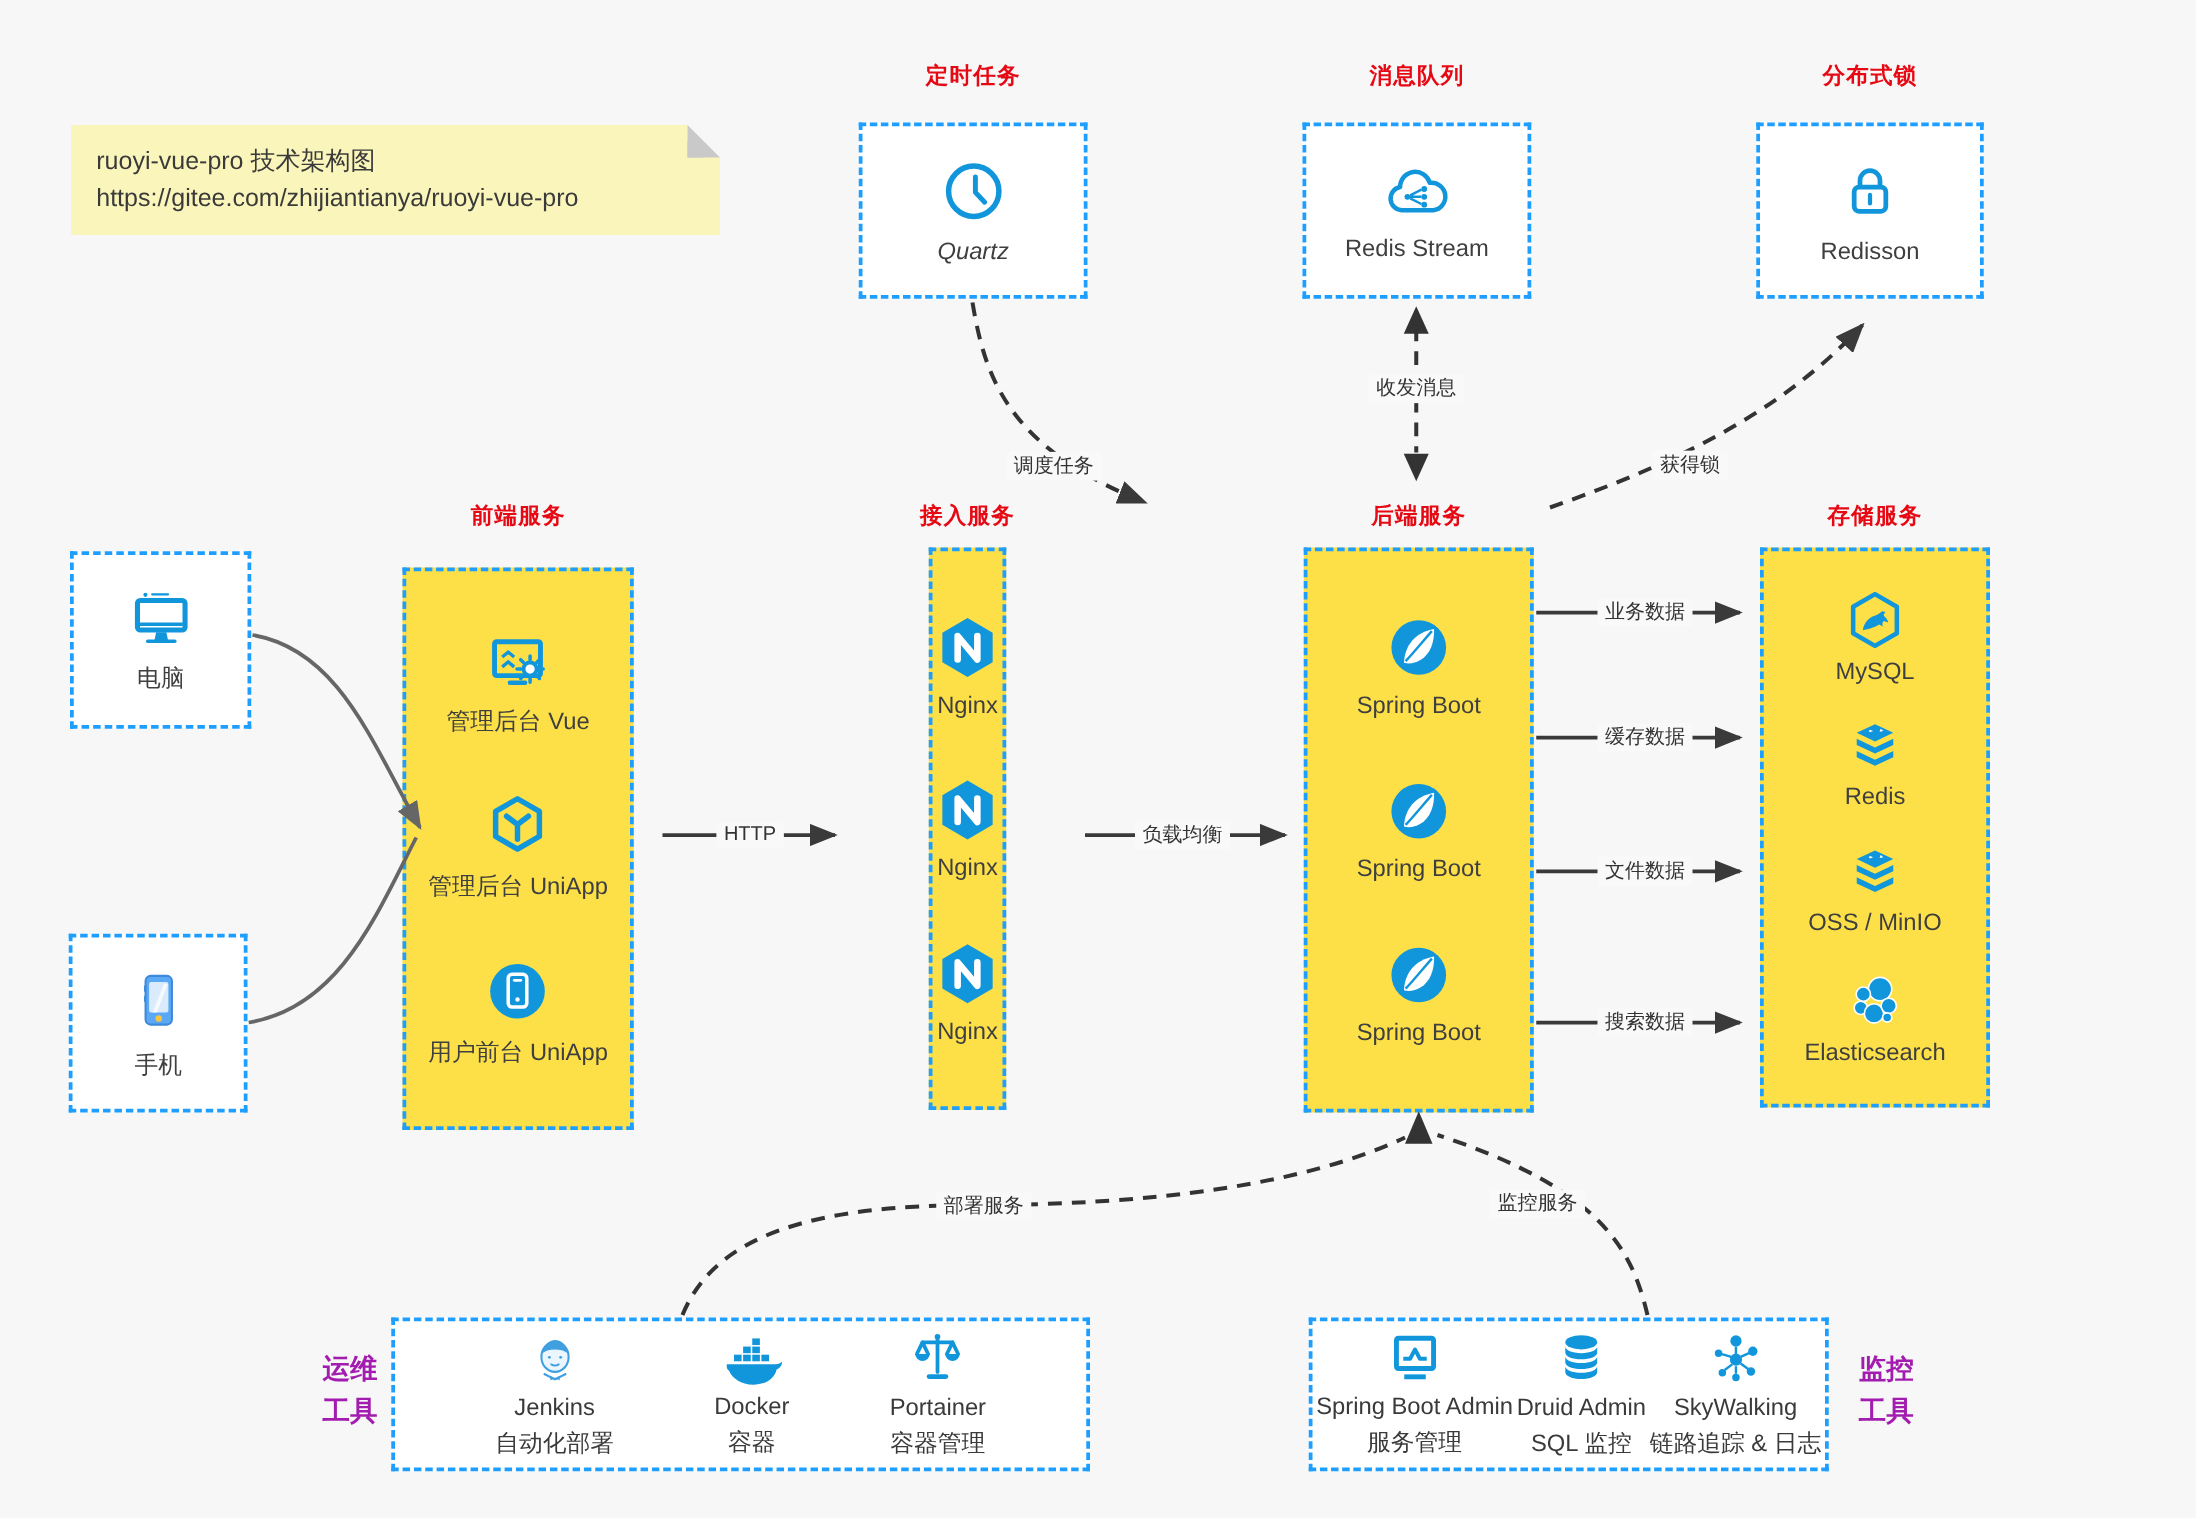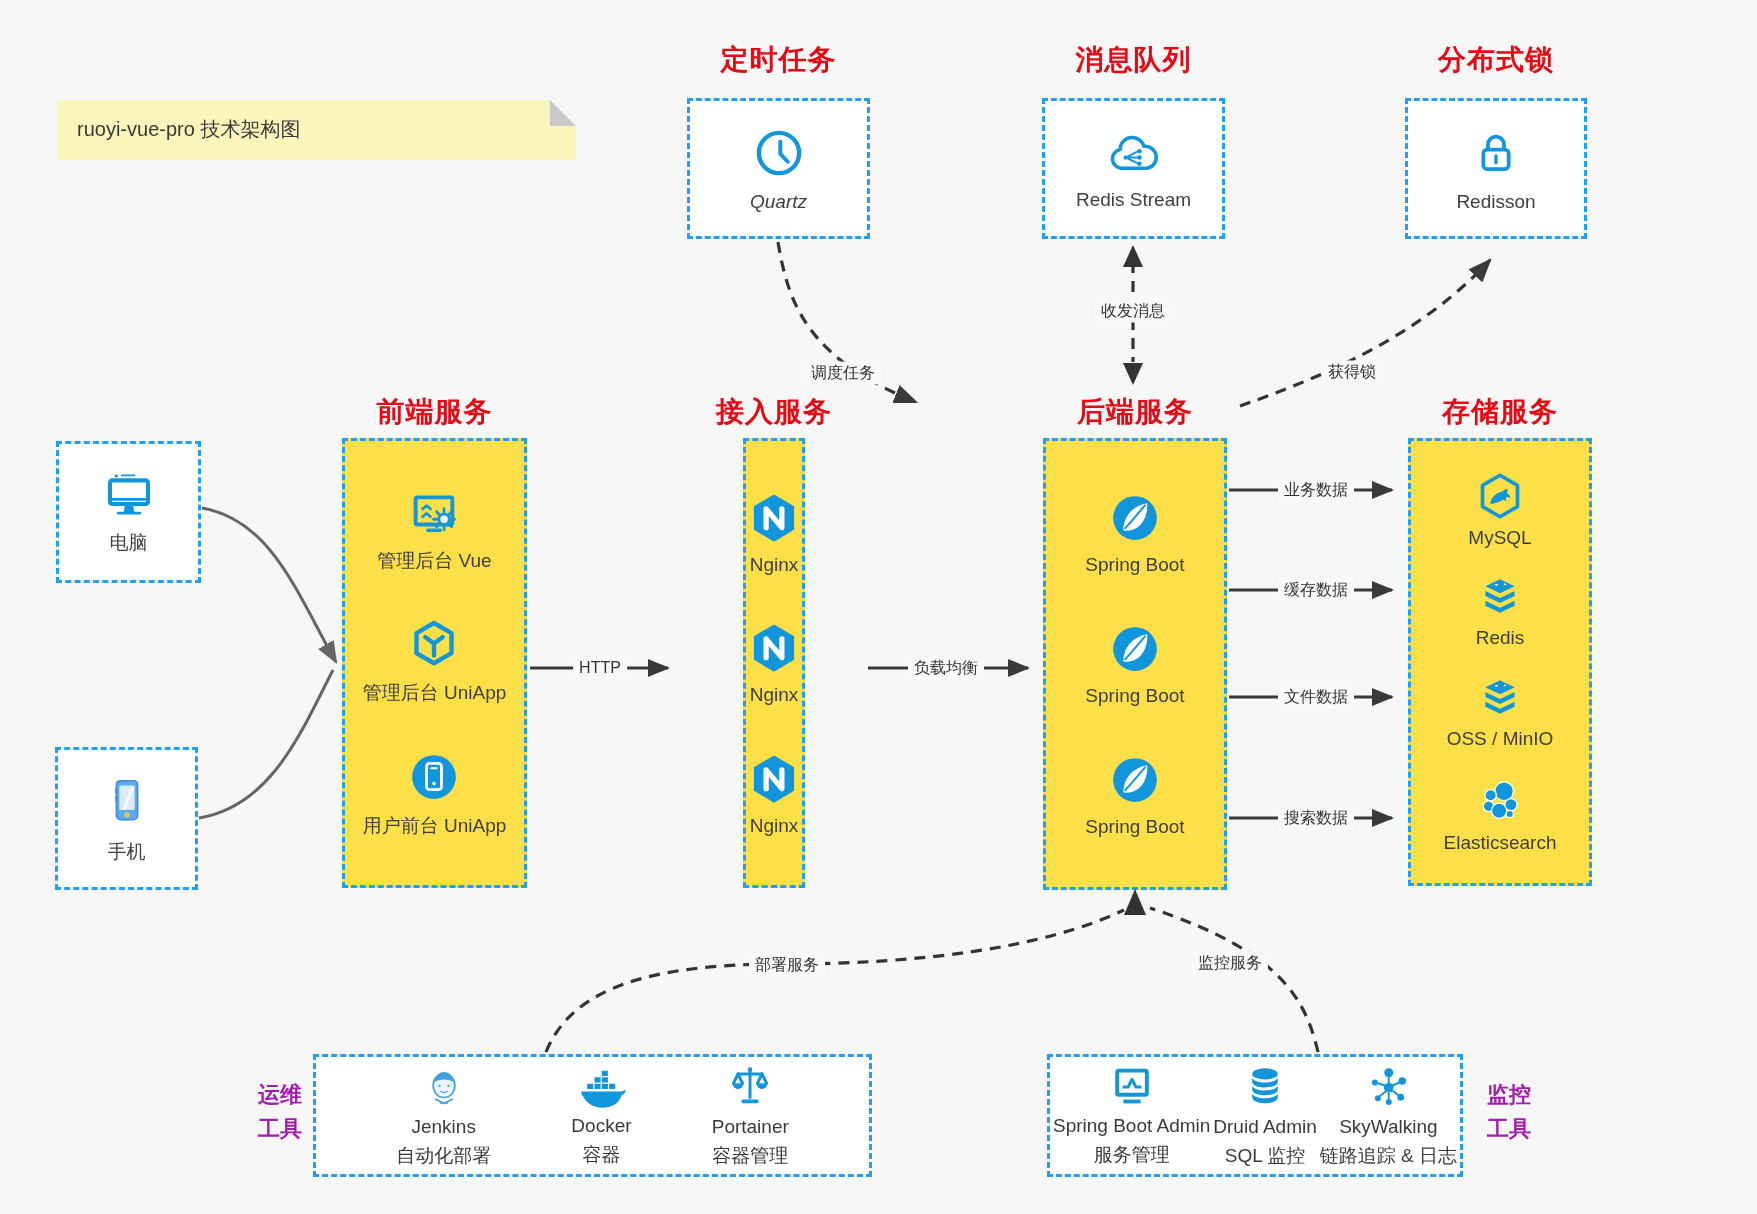--- a/index.html
+++ b/index.html
@@ -4,21 +4,21 @@
 <style>
   html,body{margin:0;padding:0;background:#f7f7f7;}
   .canvas{position:relative;width:1757px;height:1214px;background:#f7f7f7;overflow:hidden;
           font-family:"Liberation Sans","DejaVu Sans",sans-serif;}
   
   .note{position:absolute;left:57px;top:100px;width:519px;min-height:60px;background:#faf5ba;
         padding:14px 20px;box-sizing:border-box;color:#3a3a3a;font-size:20px;line-height:1.5;}
   .note::after{content:"";position:absolute;top:0;right:0;width:0;height:0;
         border:13px solid;border-color:#f7f7f7 #f7f7f7 #c9c9c9 #c9c9c9;}
   
-  .gtitle{height:28px;line-height:28px;text-align:center;font-size:28px;font-weight:bold;
+  .gtitle{height:28px;line-height:28px;text-align:center;font-size:18px;font-weight:bold;
           color:#e60914;letter-spacing:1px;white-space:nowrap;}
   
   .node-box{background:#fff;border:3px dashed #1e9fff;display:flex;flex-direction:column;
             align-items:center;justify-content:center;gap:10px;box-sizing:border-box;}
   .col-box{background:#fde047;border:3px dashed #1e9fff;display:flex;flex-direction:column;
            align-items:center;justify-content:space-evenly;box-sizing:border-box;padding:4px 0;}
   .tgroup,.colgroup{position:absolute;display:flex;flex-direction:column;}
   .tgroup .gtitle{margin-bottom:24px;}
   .colgroup .gtitle{margin-bottom:12px;}
   .item{display:flex;flex-direction:column;align-items:center;gap:8px;}
@@ -83,20 +83,21 @@
   <div class="elabel" style="left:1316px;top:697px;">文件数据</div>
   <div class="elabel" style="left:1316px;top:818px;">搜索数据</div>
   <div class="elabel" style="left:843px;top:373px;">调度任务</div>
   <div class="elabel" style="left:1133px;top:311px;">收发消息</div>
   <div class="elabel" style="left:1352px;top:372px;">获得锁</div>
   <div class="elabel" style="left:787px;top:965px;">部署服务</div>
   <div class="elabel" style="left:1230px;top:963px;">监控服务</div>
 
   <div class="note">
     <div>ruoyi-vue-pro 技术架构图</div>
+    <div>https://gitee.com/zhijiantianya/ruoyi-vue-pro</div>
   </div>
 
   <div class="tgroup" style="left:687px;top:46px;width:183px;">
     <div class="gtitle">定时任务</div>
     <div class="node-box" style="height:141px;font-style:italic;">
       <svg class="icon" width="56" height="56" viewBox="0 0 64 64">
         <circle cx="32" cy="32" r="23" fill="none" stroke="#1296db" stroke-width="5"></circle>
         <path d="M33.5 19 V33 L42 42" fill="none" stroke="#1296db" stroke-width="4.5" stroke-linecap="round" stroke-linejoin="round"></path>
       </svg>
       <div class="nlabel">Quartz</div>
@@ -151,21 +152,21 @@
       <rect x="17.5" y="16" width="3" height="7" rx="1.5" fill="#3e89d8"></rect>
       <rect x="17.5" y="26" width="3" height="7" rx="1.5" fill="#3e89d8"></rect>
       <rect x="19" y="7" width="26" height="48" rx="5" fill="#5ba8f5" stroke="#3e89d8" stroke-width="2"></rect>
       <rect x="22.5" y="13" width="19" height="30" rx="2" fill="#d9ebfc"></rect>
       <path d="M26 43 L37 15 h4 L30 43 z" fill="#ffffff" opacity="0.75"></path>
       <circle cx="32" cy="49" r="3.2" fill="#f6c544"></circle>
     </svg>
     <div class="nlabel">手机</div>
   </div>
 
-  <div class="colgroup" style="left:342px;top:398px;width:185px;">
+  <div class="colgroup" style="left:322px;top:398px;width:185px;gap:16px;">
     <div class="gtitle">前端服务</div>
     <div class="col-box" style="height:450px;">
       <div class="item">
         <svg class="icon" width="56" height="52" viewBox="0 0 64 58">
           <rect x="11" y="10" width="42" height="31" rx="2" fill="none" stroke="#1296db" stroke-width="4.5"></rect>
           <path d="M18 24 l5.5-4.5 5.5 4.5" fill="none" stroke="#1296db" stroke-width="3"></path>
           <path d="M18 33 l5.5-4.5 5.5 4.5" fill="none" stroke="#1296db" stroke-width="3"></path>
           <circle cx="43.5" cy="35" r="6" fill="#fff" stroke="#1296db" stroke-width="3.5"></circle>
           <g stroke="#1296db" stroke-width="3.2" stroke-linecap="round">
             <path d="M43.5 26.5v-3.5 M43.5 43.5v3.5 M35 35h-3.5 M52 35h3.5 M37.5 29l-2.6-2.6 M49.5 41l2.6 2.6 M37.5 41l-2.6 2.6 M49.5 29l2.6-2.6"></path>

